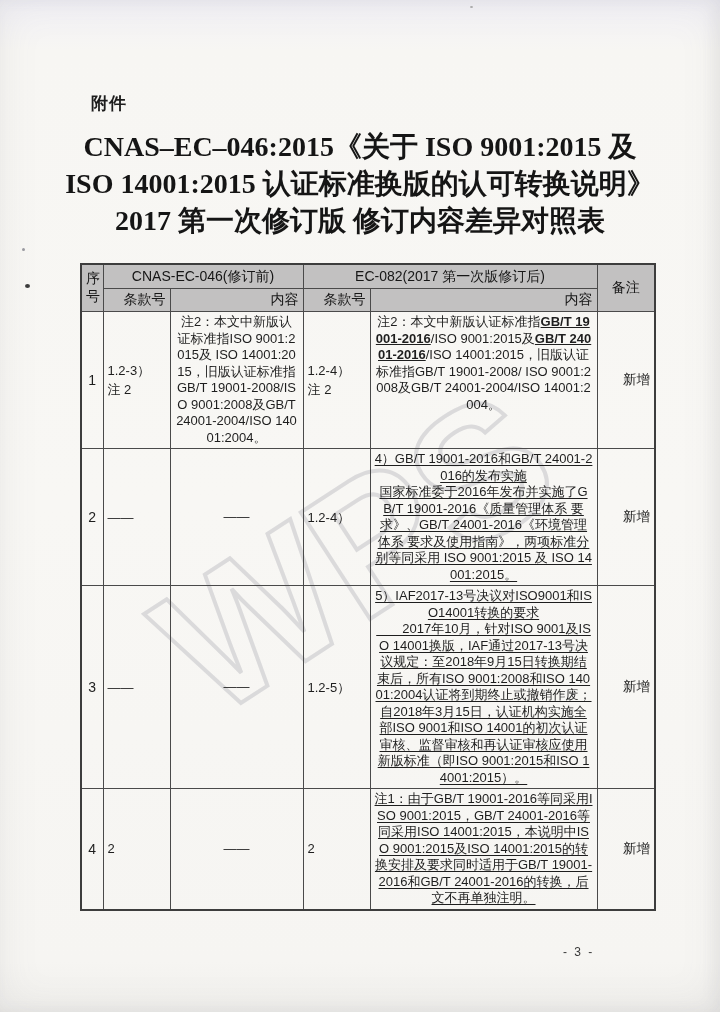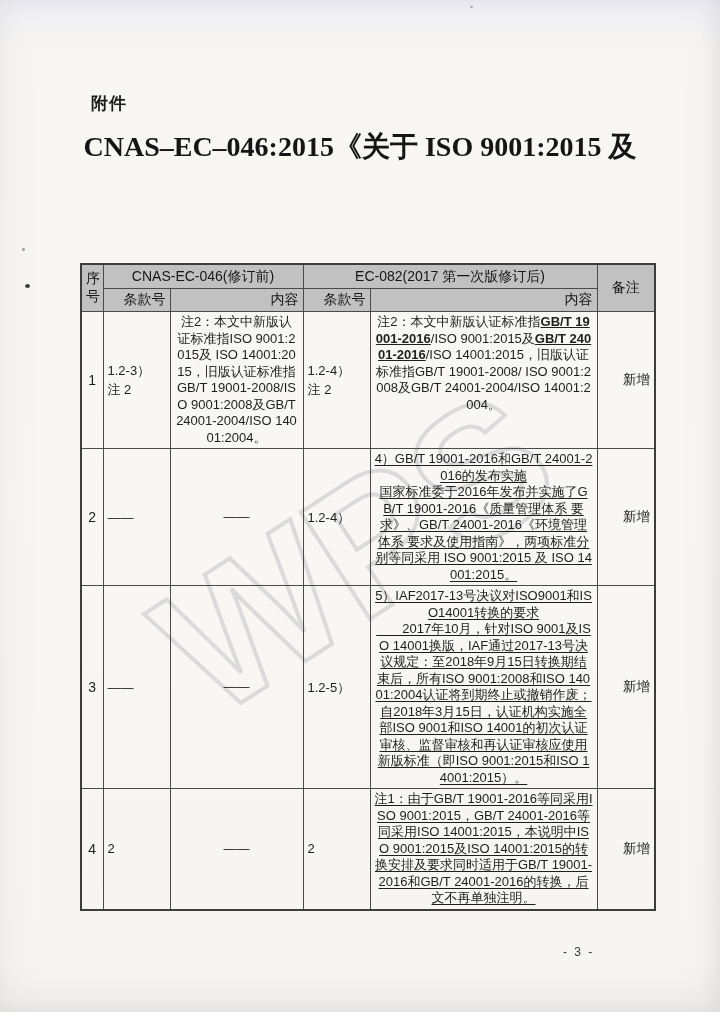--- a/index.html
+++ b/index.html
@@ -73,21 +73,22 @@
 <div class="page-shade"></div>
 
 <svg class="watermark" width="720" height="1012" viewBox="0 0 720 1012">
   <text x="360" y="615" text-anchor="middle" transform="rotate(-33 360 560)" font-size="185" font-weight="bold" font-family="Liberation Sans, DejaVu Sans, sans-serif" fill="none" stroke="#b9b9bf" stroke-width="4" opacity="0.45">WPS</text>
 </svg>
 
 <div class="attachment-label">附件</div>
 
 <h1 class="doc-title">
   <span>CNAS–EC–046:2015《关于 ISO 9001:2015 及</span><br>
-  <br>
+  <span>ISO 14001:2015 认证标准换版的认可转换说明》</span><br>
+  <span>2017 第一次修订版 修订内容差异对照表</span>
 </h1>
 
 <table class="cmp">
   <colgroup>
     <col style="width:22px">
       <col style="width:67px">
       <col style="width:133px">
     <col style="width:67px">
       <col style="width:227px">
       <col style="width:58px">

